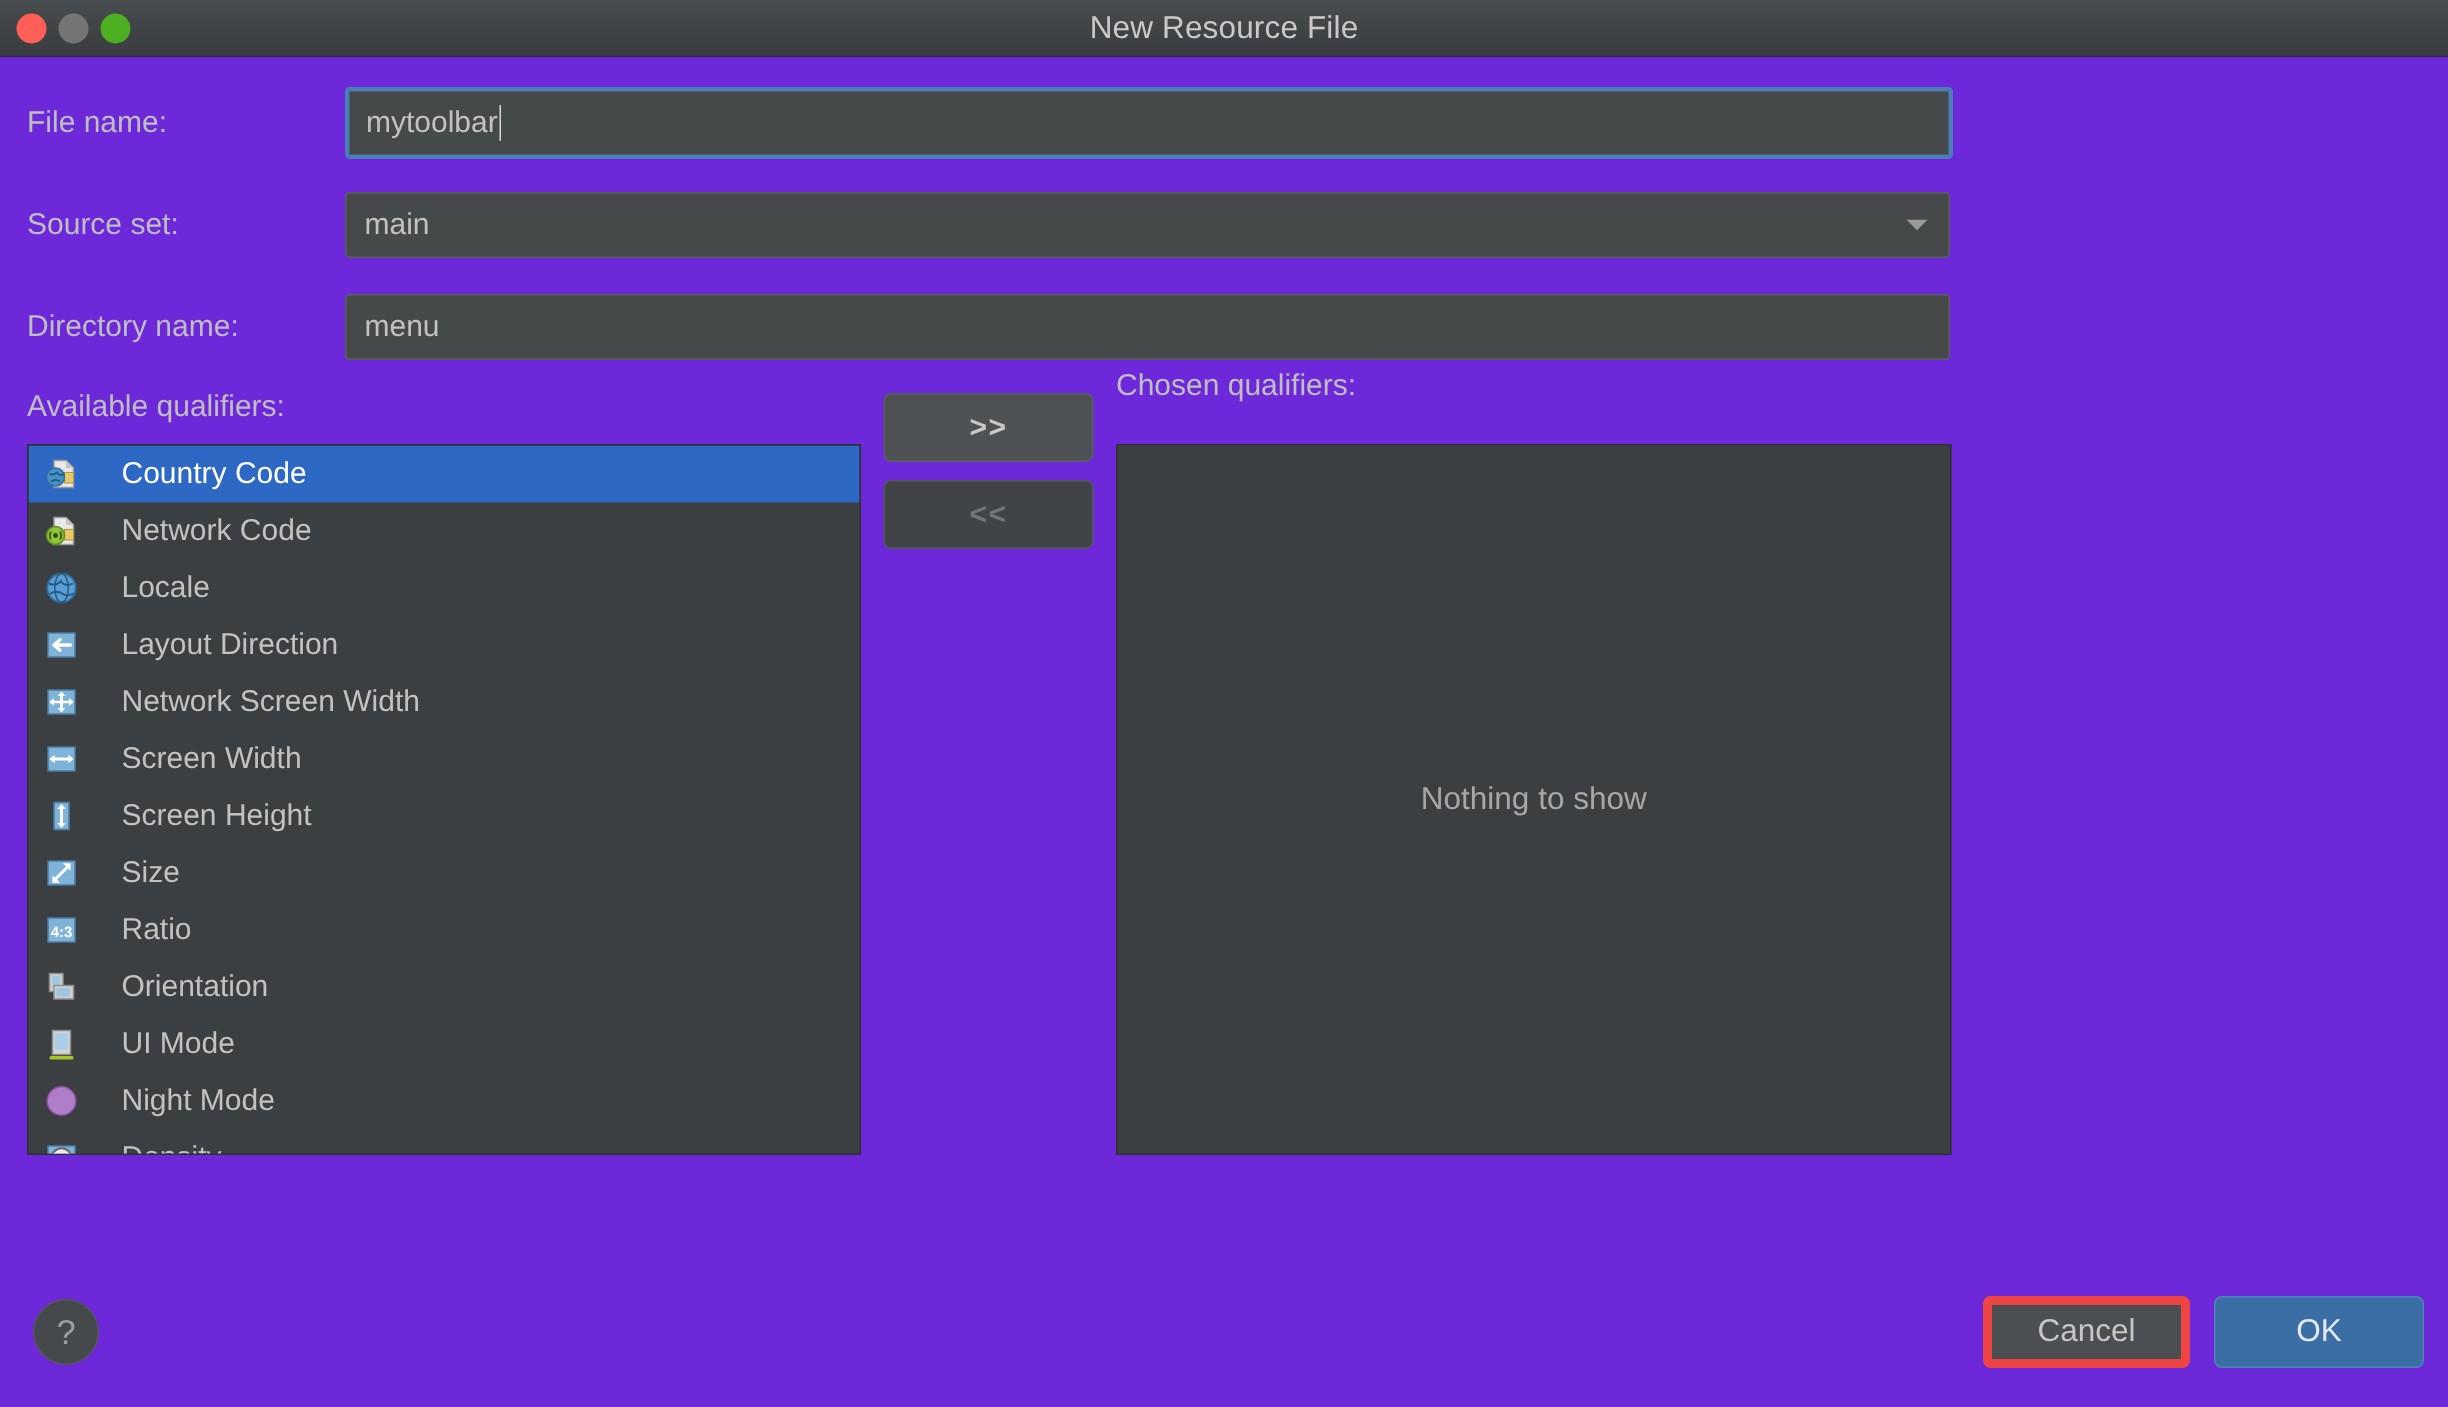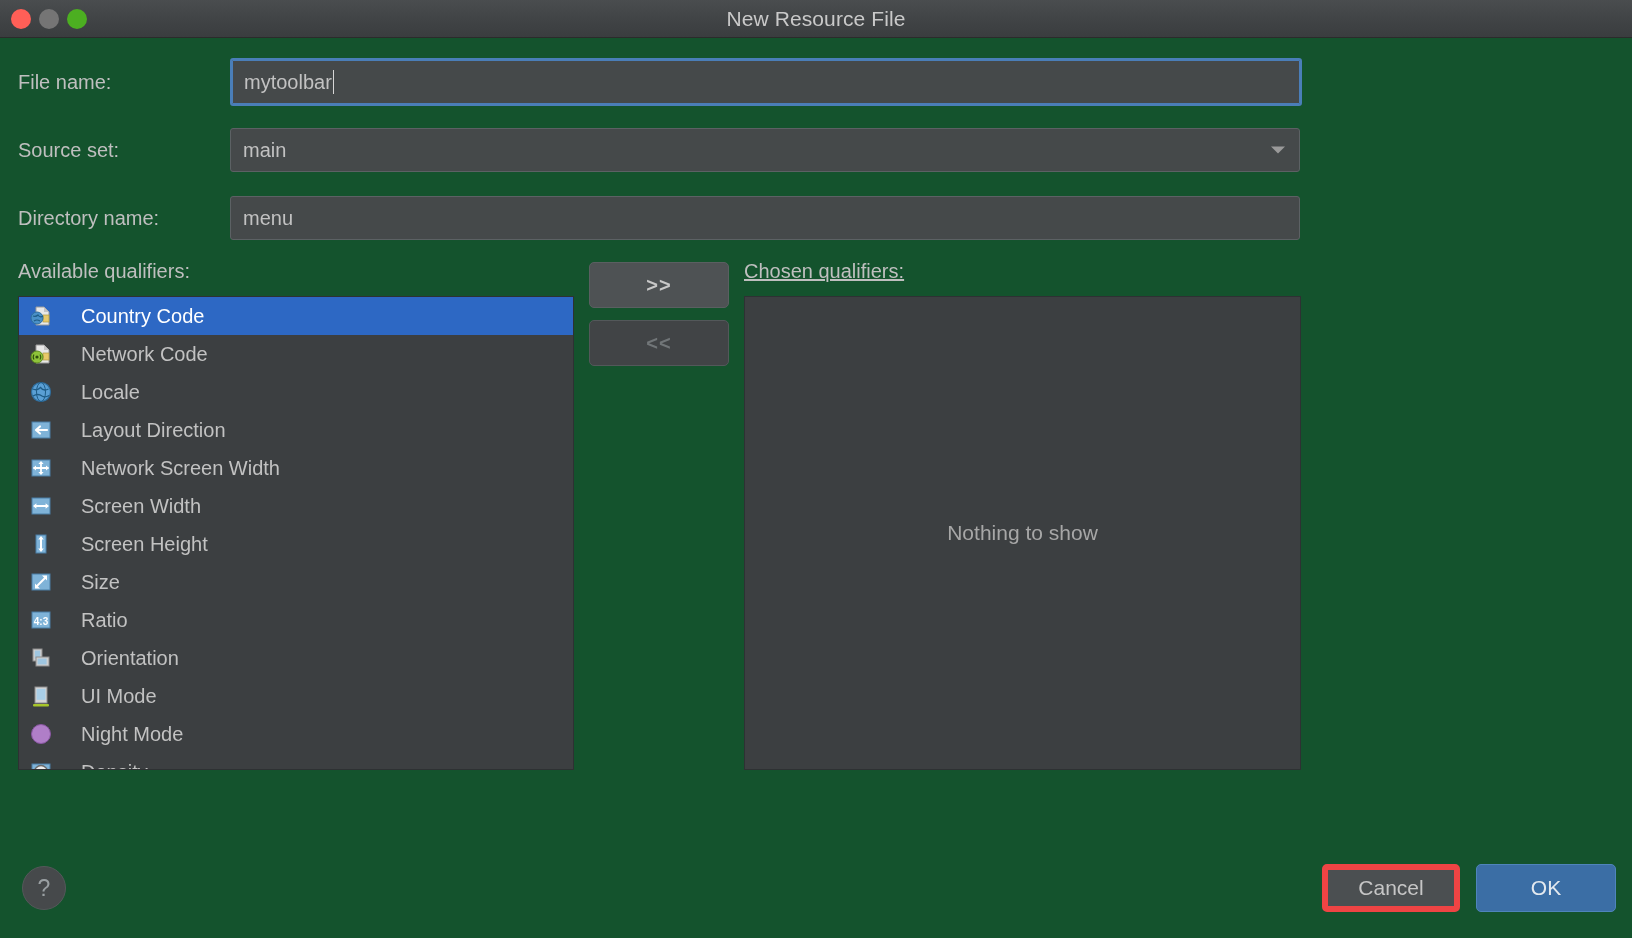--- a/index.html
+++ b/index.html
@@ -10,21 +10,21 @@
     background: #3c3f41;
     font-family: "Liberation Sans", sans-serif;
     overflow: hidden;
     color: #bbbbbb;
   }
 
   .window {
     position: relative;
     width: 1632px;
     height: 938px;
-    background: #14532d;
+    background: #6d28d9;
     display: flex;
     flex-direction: column;
   }
 
   
   .titlebar {
     position: relative;
     height: 38px;
     flex: 0 0 38px;
     background: linear-gradient(to bottom, #4a4d4f 0%, #414446 50%, #3a3d3f 100%);
@@ -266,21 +266,21 @@
     </div>
 
     <div class="form-row" style="top:158px; width:1290px;">
       <span class="form-label">Directory name:</span>
       <div class="field" style="width:1070px;">
         <span>menu</span>
       </div>
     </div>
 
     <div class="section-label" style="left:18px; top:222px;">Available qualifiers:</div>
-    <div class="section-label" style="left:744px; top:222px;text-decoration:underline;">Chosen qualifiers:</div>
+    <div class="section-label" style="left:744px; top:208px;">Chosen qualifiers:</div>
 
     <div class="list-panel" style="left:18px; top:258px; width:556px; height:474px;">
 
       <div class="list-item selected">
         <span class="q-icon">
           <svg width="24" height="24" viewBox="0 0 24 24">
             <path d="M7 3 h8 l5 5 v13 h-13 z" fill="#e8e8e8" stroke="#9a9a9a" stroke-width="1"></path>
             <path d="M15 3 v5 h5 z" fill="#c4c4c4"></path>
             <rect x="14" y="11" width="6" height="7" fill="#e8c96a" stroke="#b09a42" stroke-width=".7"></rect>
             <circle cx="8" cy="14" r="6" fill="#4a90c8" stroke="#2f6e9e" stroke-width="1"></circle>

